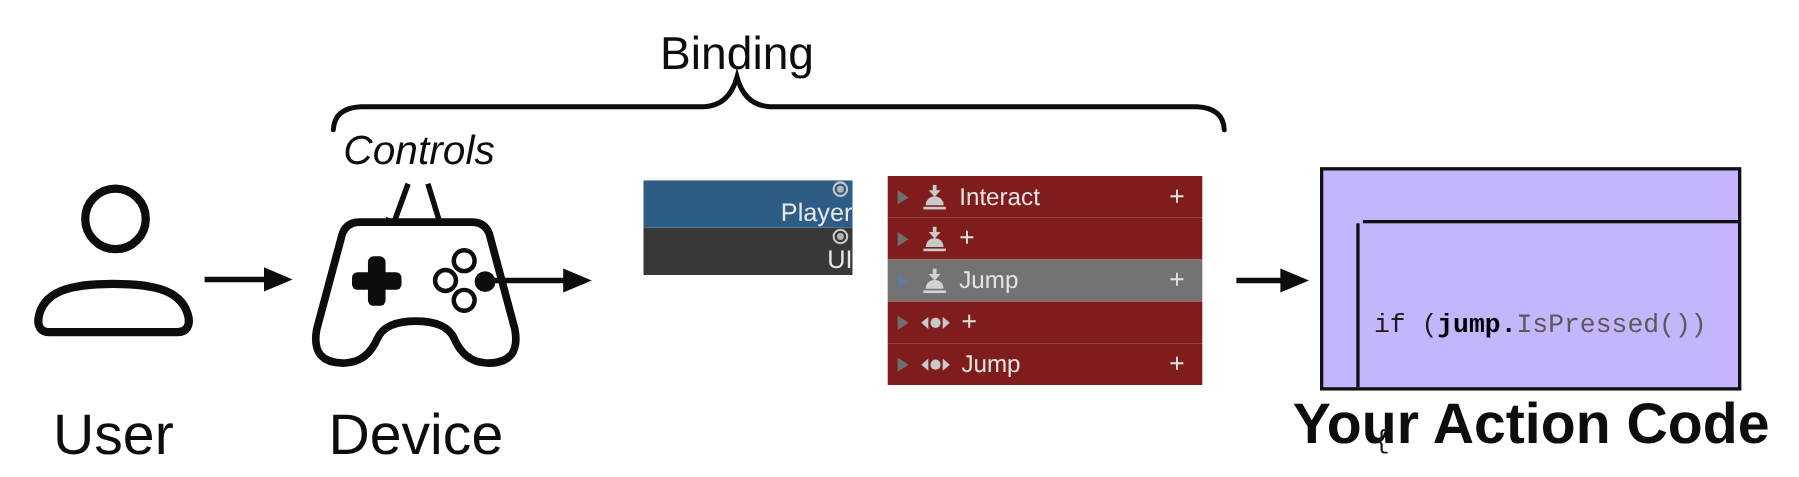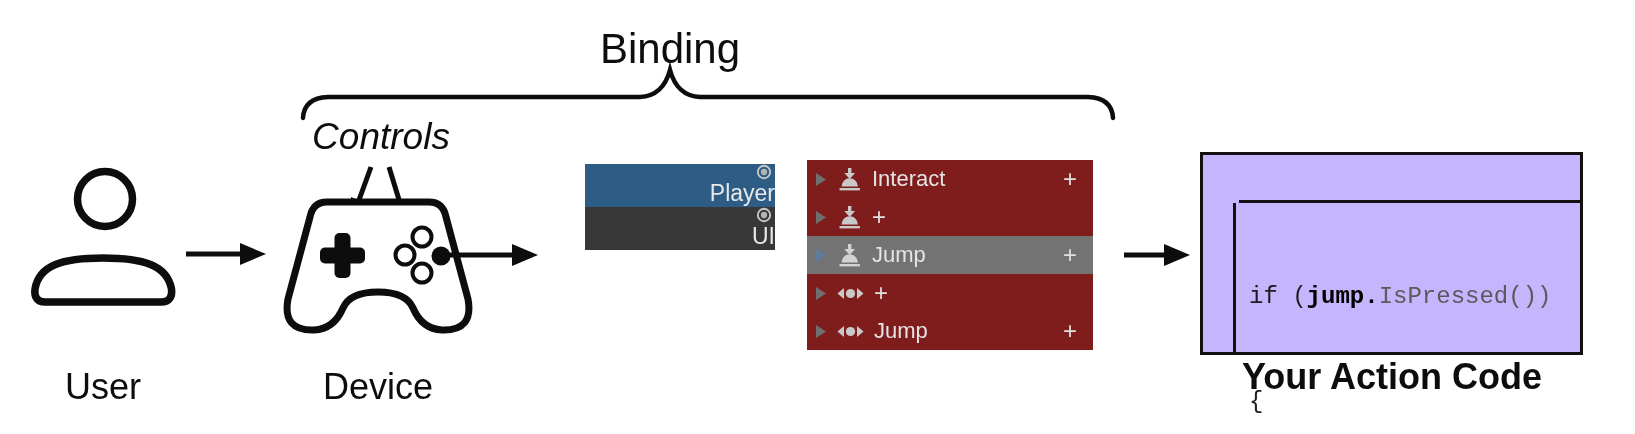--- a/index.html
+++ b/index.html
@@ -2,21 +2,21 @@
 <html><head>
 <meta charset="utf-8">
 <style>
   html,body { margin:0; padding:0; background:#ffffff; }
   #canvas {
     position:relative; width:1635px; height:434px; background:#ffffff;
     font-family:"Liberation Sans", sans-serif; overflow:hidden;
   }
   #diagram-layer { position:absolute; left:0; top:0; width:1635px; height:434px; }
 
-  .big-label { position:absolute; color:#0d0d0d; font-size:36px; transform:translateX(-50%); white-space:nowrap; }
+  .big-label { position:absolute; color:#0d0d0d; font-size:52px; transform:translateX(-50%); white-space:nowrap; }
   #binding-label { left:670px; top:25px; font-size:42px; }
   #controls-label { left:381px; top:116px; font-size:37px;font-style:italic; }
   #user-label   { left:103px; top:366px; }
   #device-label { left:378px; top:366px; }
   #actionmap-label { left:832px; top:366px; }
   #actioncode-label { left:1392px; top:356px;font-weight:bold; }
 
   
   #map-panel { position:absolute; left:585px; top:164px; width:190px; }
   .map-row { height:43px; background:#383838; display:flex; align-items:flex-end; padding-left:3px; box-sizing:border-box;flex-direction:column; }

